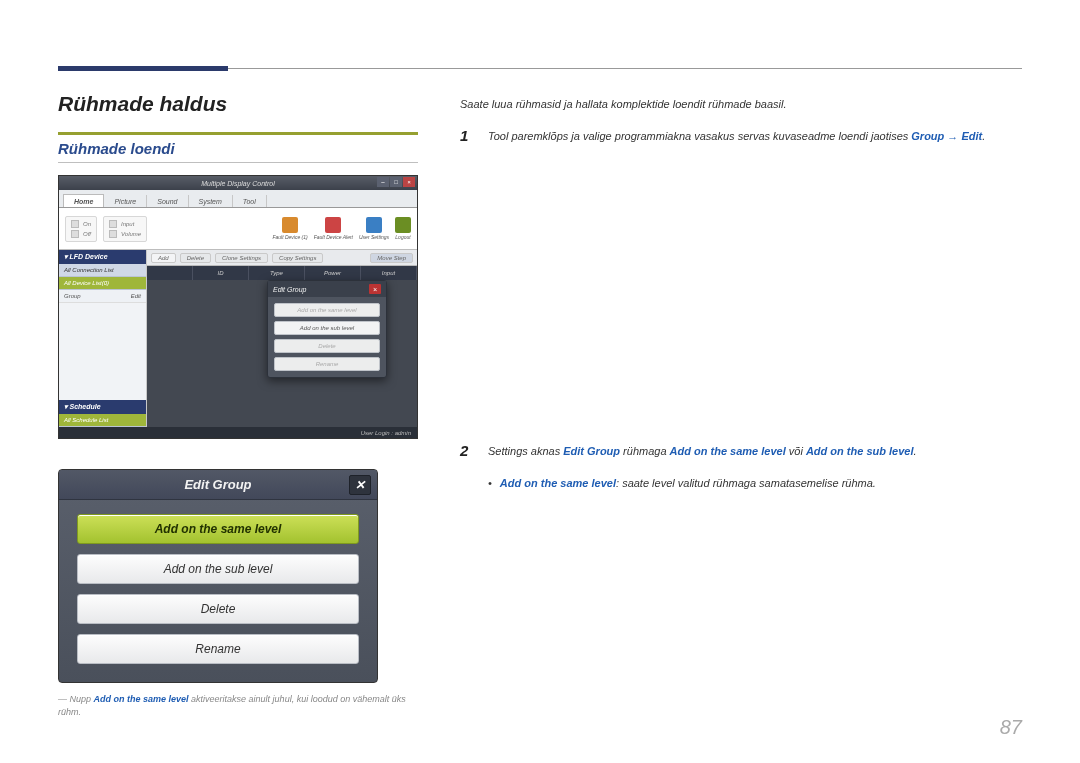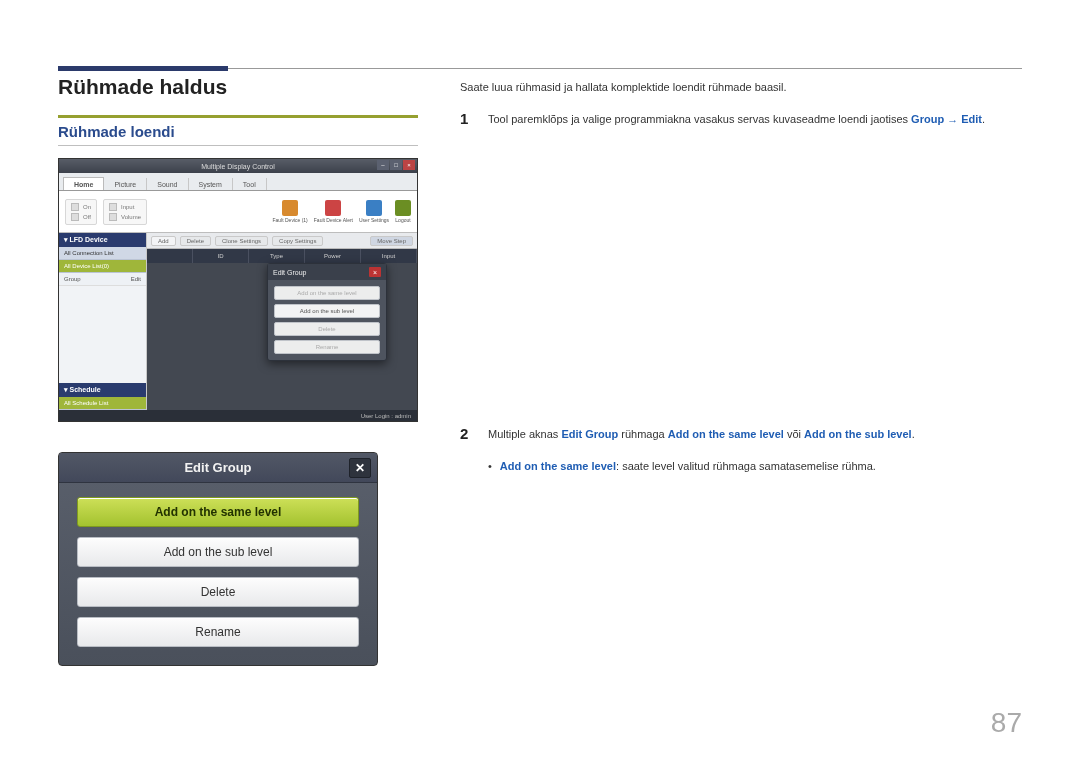--- a/index.html
+++ b/index.html
@@ -5,23 +5,24 @@
   * { box-sizing: border-box; margin: 0; padding: 0; }
   body {
     font-family: Arial, Helvetica, sans-serif;
     width: 1080px;
     height: 763px;
     background: #fff;
     position: relative;
     color: #333;
   }
   .page {
-    padding: 43px 58px 30px 58px;
+    padding: 60px 58px 30px 58px;
     position: relative;
     height: 100%;
+    font-style: italic;
   }
   .top-rule {
     position: absolute;
     top: 68px;
     left: 58px;
     right: 58px;
     border-top: 1px solid #999;
   }
   .top-accent {
     position: absolute;
@@ -85,21 +86,21 @@
     font-size: 9px;
     color: #888;
     margin-top: 10px;
     line-height: 1.4;
   }
   .footnote .blue-bold { color: #1f5db3; font-weight: bold; }
   .page-num {
     position: absolute;
     bottom: 24px;
     right: 58px;
-    font-size: 28px;
+    font-size: 20px;
     color: #aaa;
     font-weight: 300;
   }
 
   
   .shot1 {
     width: 360px;
     height: 264px;
     background: #3a3f47;
     border: 1px solid #333;
@@ -364,41 +365,45 @@
           <div class="x">✕</div>
         </div>
         <div class="s2-body">
           <div class="s2-btn active">Add on the same level</div>
           <div class="s2-btn">Add on the sub level</div>
           <div class="s2-btn">Delete</div>
           <div class="s2-btn">Rename</div>
         </div>
       </div>
 
+      <div class="footnote">
+        <span>―</span>
+        <span>Nupp </span><span class="blue-bold">Add on the same level</span><span> aktiveeritakse ainult juhul, kui loodud on vähemalt üks rühm.</span>
+      </div>
     </div>
 
     <div class="col-right">
       <p class="intro">Saate luua rühmasid ja hallata komplektide loendit rühmade baasil.</p>
 
       <ol class="steps">
         <li class="step">
           <span class="step-num">1</span>
           <span class="step-body">
             <span>Tool paremklõps ja valige programmiakna vasakus servas kuvaseadme loendi jaotises </span><span class="blue-bold">Group</span><span class="blue-bold"> → </span><span class="blue-bold">Edit</span><span>.</span>
           </span>
         </li>
       </ol>
 
       <div style="height:280px"></div>
 
       <ol class="steps">
         <li class="step">
           <span class="step-num">2</span>
           <span class="step-body">
-            <span>Multiple aknas </span><span class="blue-bold">Edit Group</span><span> rühmaga </span><span class="blue-bold">Add on the same level</span><span> või </span><span class="blue-bold">Add on the sub level</span><span>.</span>
+            <span>Settings aknas </span><span class="blue-bold">Edit Group</span><span> rühmaga </span><span class="blue-bold">Add on the same level</span><span> või </span><span class="blue-bold">Add on the sub level</span><span>.</span>
           </span>
         </li>
       </ol>
       <div class="bullet-row">
         <span class="dot">•</span>
         <span>
           <span class="blue-bold">Add on the same level</span><span>: saate level valitud rühmaga samatasemelise rühma.</span>
         </span>
       </div>
     </div>

